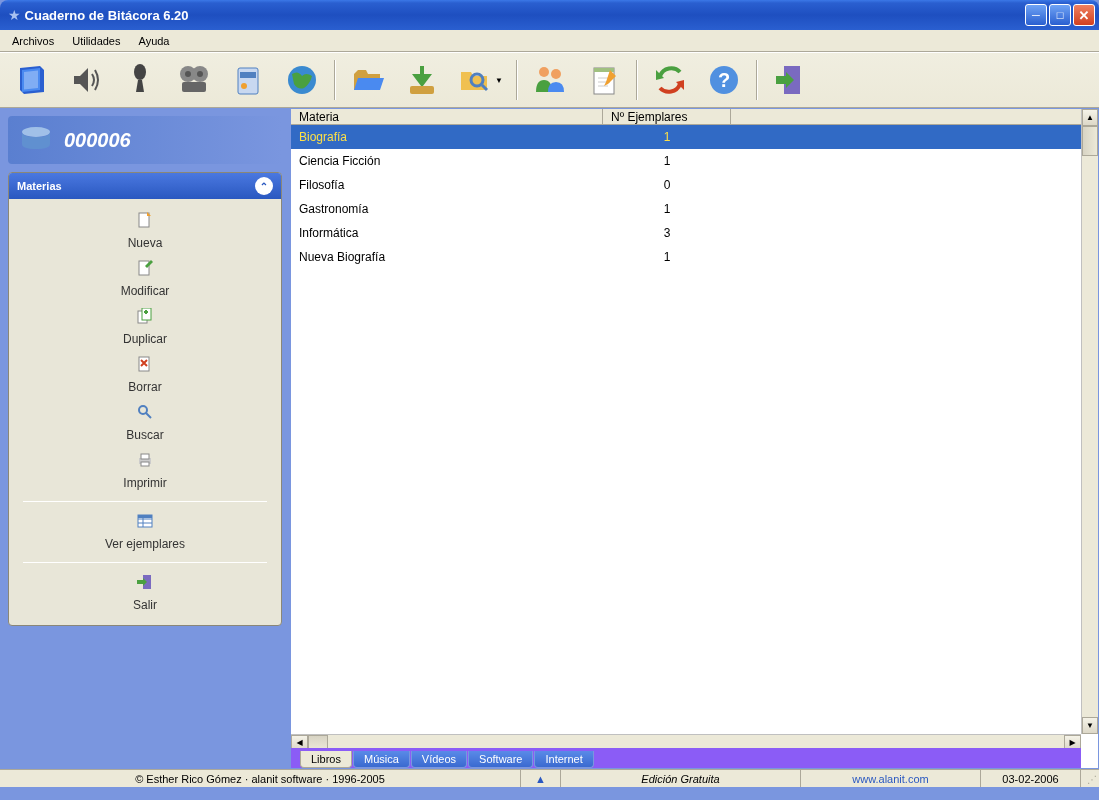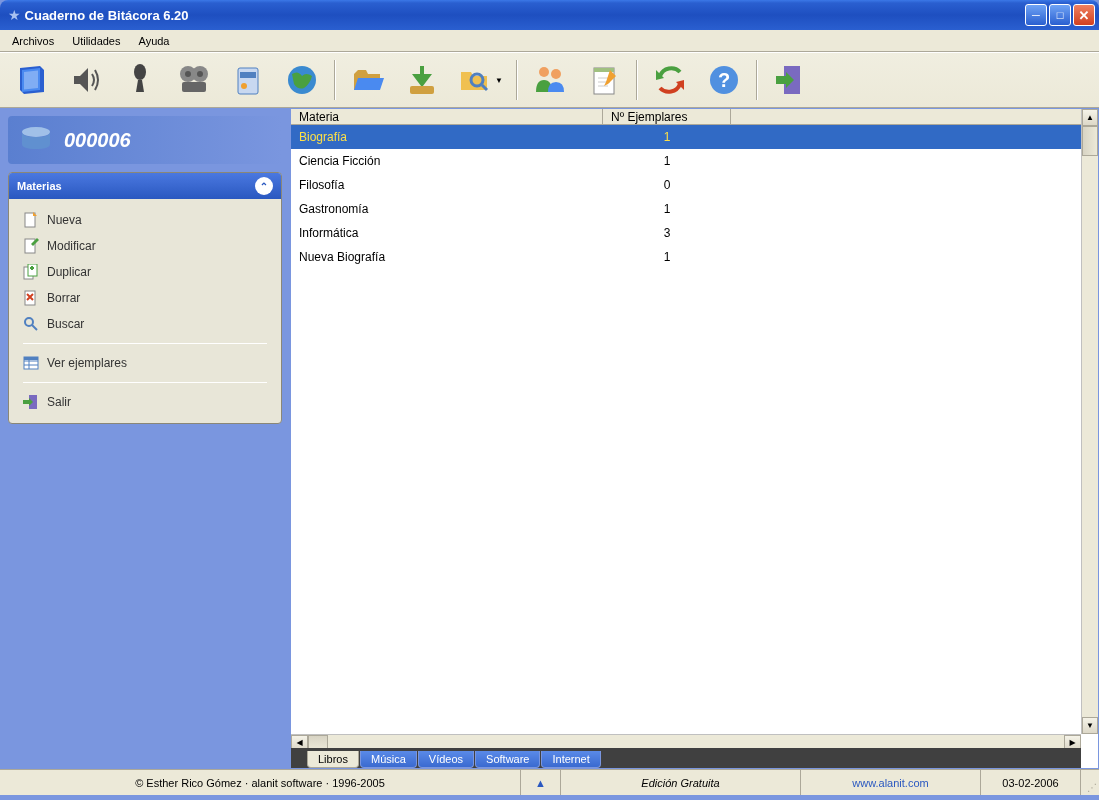--- a/index.html
+++ b/index.html
@@ -31,21 +31,21 @@
 
 .sidebar { width: 290px; background: #7a96df; padding: 8px; display: flex; flex-direction: column; gap: 8px; }
 .counter-box { height: 48px; background: linear-gradient(to right, #5a7fd0, #7a96df); border-radius: 4px; display: flex; align-items: center; padding: 0 10px; gap: 10px; }
 .counter-box svg { width: 36px; height: 36px; }
 .counter-box .num { color: #fff; font-size: 20px; font-weight: bold; font-style: italic; }
 
 .panel { background: #e8e6d8; border: 1px solid #8a8778; border-radius: 4px; overflow: hidden; }
 .panel-header { height: 26px; background: linear-gradient(to bottom, #4a78e0, #2a58c0); color: #fff; font-weight: bold; display: flex; align-items: center; padding: 0 8px; justify-content: space-between; }
 .panel-header .collapse { width: 18px; height: 18px; background: #fff; border-radius: 50%; display: flex; align-items: center; justify-content: center; color: #2a58c0; font-size: 10px; cursor: pointer; }
 .panel-body { padding: 8px 4px; }
-.panel-item { display: flex; align-items: center; gap: 8px; padding: 5px 10px; cursor: pointer; color: #333; font-size: 12px; }
+.panel-item { display: flex; align-items: center; gap: 8px; padding: 5px 10px; cursor: pointer; color: #333; font-size: 12px; flex-direction: column; }
 .panel-item svg { width: 16px; height: 16px; flex-shrink: 0; }
 .panel-divider { height: 1px; background: #aca899; margin: 6px 10px; border-bottom: 1px solid #fff; }
 
 
 .content { flex: 1; background: #fff; border: 1px solid #7a96df; display: flex; flex-direction: column; position: relative; }
 .grid-header { height: 16px; background: #ece9d8; border-bottom: 1px solid #aca899; display: flex; }
 .grid-header .col { padding: 4px 8px; border-right: 1px solid #aca899; font-size: 12px; display: flex; align-items: center; }
 .col1 { width: 312px; }
 .col2 { width: 128px; }
 .col3 { flex: 1; }
@@ -61,26 +61,26 @@
 .vscroll .arr { height: 17px; background: linear-gradient(to bottom,#f5f3e8,#ddd8c8); border: 1px solid #aca899; display: flex; align-items: center; justify-content: center; font-size: 8px; cursor: pointer; }
 .vscroll .thumb { position: absolute; top: 17px; left: 0; right: 0; height: 30px; background: linear-gradient(to right,#d8d4c4,#ece9d8); border: 1px solid #aca899; cursor: pointer; }
 .vscroll .arr.down { position: absolute; bottom: 0; left: 0; right: 0; }
 
 .hscroll { position: absolute; left: 0; right: 17px; bottom: 17px; height: 17px; background: #ece9d8; border-top: 1px solid #c0c0c0; }
 .hscroll .arr { width: 17px; height: 15px; background: linear-gradient(to bottom,#f5f3e8,#ddd8c8); border: 1px solid #aca899; display: inline-flex; align-items: center; justify-content: center; font-size: 8px; cursor: pointer; }
 .hscroll .arr.right { position: absolute; right: 0; top: 0; bottom: 0; }
 .hscroll .thumb { position: absolute; left: 17px; top: 0; bottom: 0; width: 20px; background: linear-gradient(to bottom,#d8d4c4,#ece9d8); border: 1px solid #aca899; cursor: pointer; }
 
 
-.tabs { height: 20px; background: #404040; display: flex; align-items: flex-end; padding-left: 16px; gap: 0; position: absolute; bottom: 0; left: 0; right: 17px; }
+.tabs { height: 20px; background: #8b5cf6; display: flex; align-items: flex-end; padding-left: 9px; gap: 0; position: absolute; bottom: 0; left: 0; right: 17px; }
 .tab { padding: 2px 10px; font-size: 11px; background: linear-gradient(to bottom,#5a8ae8,#3a6ad0); color: #fff; border: 1px solid #7a96df; border-top: none; border-radius: 0 0 4px 4px; margin-right: 1px; cursor: pointer; }
 .tab.active { background: #ece9d8; color: #000; border-color: #aca899; }
 
 
-.statusbar { height: 26px; background: #ece9d8; border-top: 1px solid #aca899; display: flex; align-items: flex-start; font-size: 11px; }
+.statusbar { height: 18px; background: #ece9d8; border-top: 1px solid #aca899; display: flex; align-items: flex-start; font-size: 11px; }
 .statusbar .sect { padding: 0 16px; border-right: 1px solid #aca899; height: 100%; display: flex; align-items: center; }
 .statusbar .sect.first { flex: 1.3; justify-content: center; }
 .statusbar .sect.arrow { width: 40px; justify-content: center; color: #2a58c0; cursor: pointer;}
 .statusbar .sect.ed { width: 240px; justify-content: center; font-style: italic; }
 .statusbar .sect.link { width: 180px; justify-content: center; }
 .statusbar .sect.link a { color: #2a58c0; text-decoration: none; cursor: pointer; }
 .statusbar .sect.date { width: 100px; justify-content: center; }
 .statusbar .grip { width: 18px; height: 100%; display: flex; align-items: flex-end; justify-content: flex-end; padding: 2px; color: #aca899; font-size: 10px; }
 </style>
 </head>
@@ -252,20 +252,28 @@
             </svg>
           <span>Borrar</span>
         </div>
         <div class="panel-item">
           <svg viewBox="0 0 16 16">
               <circle fill="none" stroke="#5080c0" stroke-width="2" cx="6" cy="6" r="4"></circle>
               <path stroke="#5080c0" stroke-width="2" d="M9 9 L14 14"></path>
             </svg>
           <span>Buscar</span>
         </div>
+        <div class="panel-item">
+          <svg viewBox="0 0 16 16">
+              <rect fill="#ccc" x="2" y="6" width="12" height="6"></rect>
+              <rect fill="#fff" stroke="#888" x="4" y="2" width="8" height="5"></rect>
+              <rect fill="#fff" stroke="#888" x="4" y="10" width="8" height="4"></rect>
+            </svg>
+          <span>Imprimir</span>
+        </div>
         <div class="panel-divider"></div>
         <div class="panel-item">
           <svg viewBox="0 0 16 16">
               <rect fill="#fff" stroke="#5080c0" x="1" y="2" width="14" height="12"></rect>
               <path stroke="#5080c0" d="M1 6 L15 6 M1 10 L15 10 M6 2 L6 14"></path>
               <rect fill="#5080c0" x="1" y="2" width="14" height="3"></rect>
             </svg>
           <span>Ver ejemplares</span>
         </div>
         <div class="panel-divider"></div>

